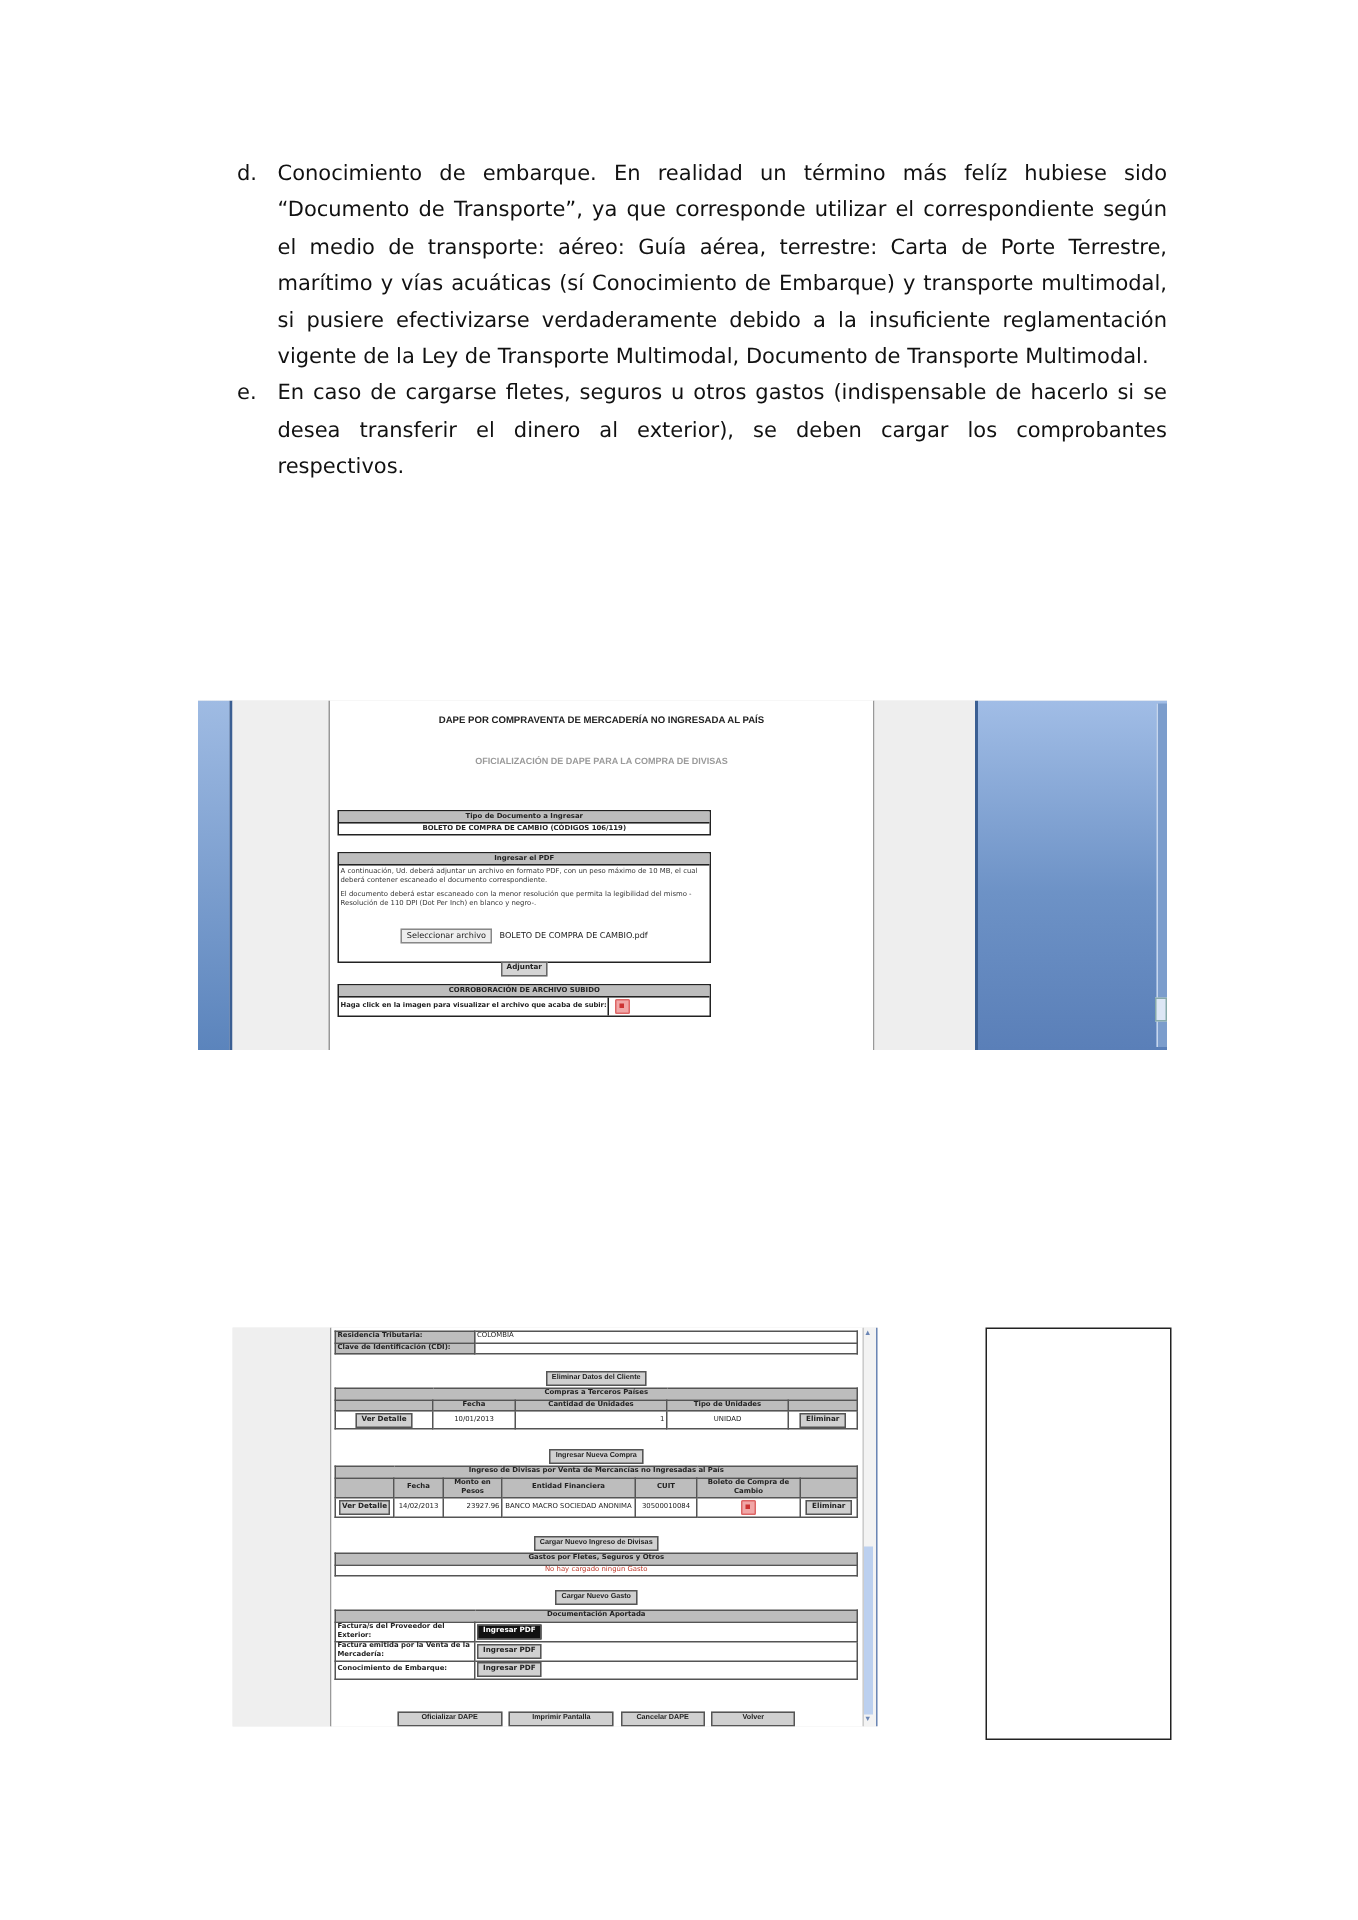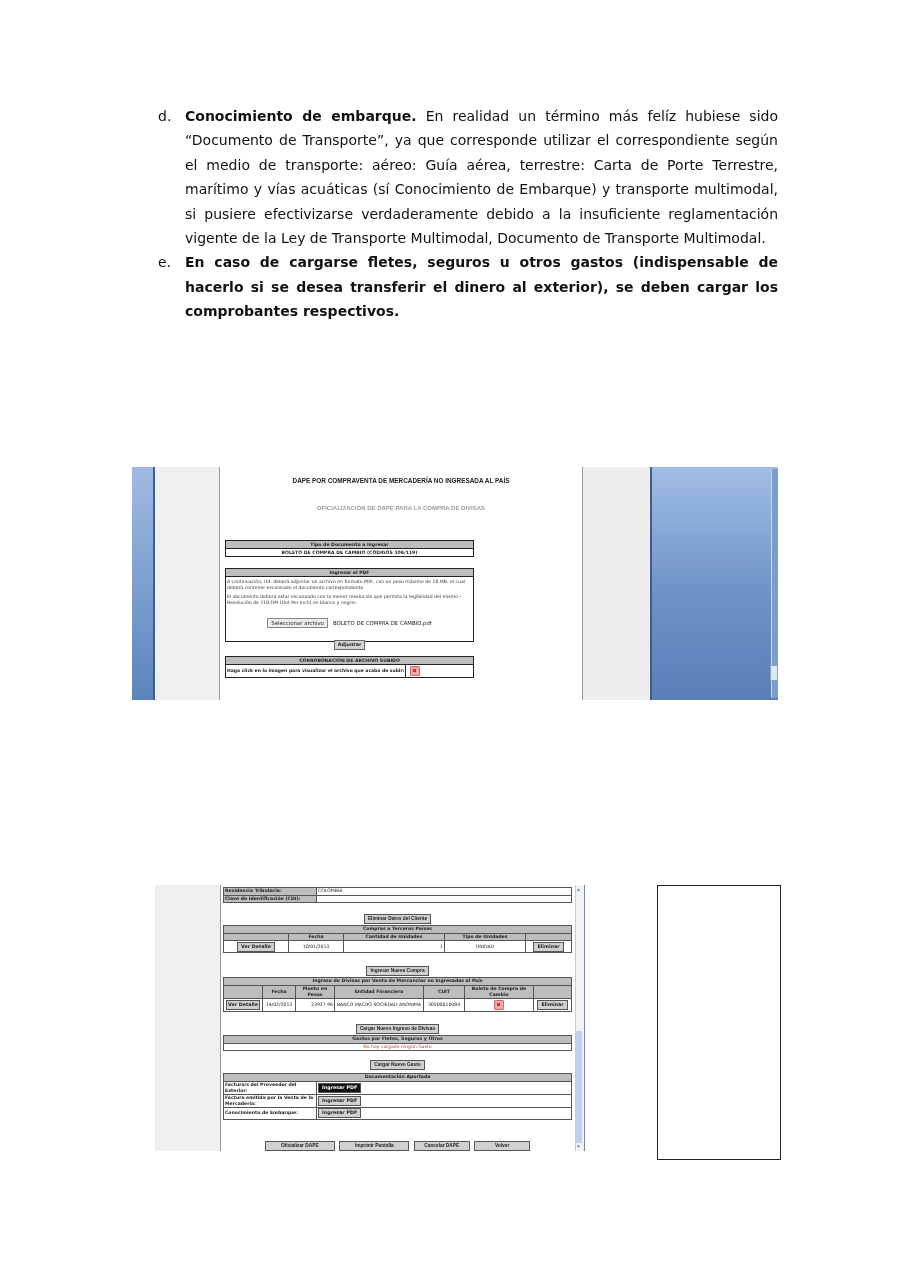--- a/index.html
+++ b/index.html
@@ -2,21 +2,21 @@
 <html><head>
 <meta charset="utf-8">
 <style>
   html, body { margin:0; padding:0; background:#fff; }
   body { width:905px; height:1280px; position:relative; overflow:hidden; font-family:"Liberation Sans", sans-serif; }
 
   
   .doc-list { position:absolute; left:158px; top:104px; width:620px; font-family:"DejaVu Sans", sans-serif; font-size:14px; line-height:24.4px; color:#111; }
   .doc-item { position:relative; padding-left:27px; text-align:justify; }
   .doc-item .marker { position:absolute; left:0; top:0; }
-  .doc-item b { font-weight:bold; }
+  .doc-item b { font-weight:normal; }
 
   
   .shot1 { position:absolute; left:132px; top:467px; width:646px; height:233px; background:#ececec; overflow:hidden; }
   .shot1 .blue-left { position:absolute; left:0; top:0; width:21px; height:100%; background:linear-gradient(#9fbbe3,#5b84bc); border-right:2px solid #3b5f93; }
   .shot1 .gray-left { position:absolute; left:23px; top:0; width:64px; height:100%; background:#efefef; border-right:1px solid #999; }
   .shot1 .page { position:absolute; left:88px; top:0; width:362px; height:100%; background:#fff; border-right:1px solid #999; }
   .shot1 .gray-right { position:absolute; left:451px; top:0; width:67px; height:100%; background:#eeeeee; }
   .shot1 .blue-right { position:absolute; left:518px; top:0; width:128px; height:100%; background:linear-gradient(#a1bde6,#6d92c6 55%,#5a7fb8); border-left:2px solid #3b5f93; }
   .shot1 .blue-right .sb { position:absolute; right:2px; top:2px; width:6px; bottom:2px; background:#7c9dcc; border-left:1px solid #c6d6ee; }
   .shot1 .blue-right .sb-thumb { position:absolute; right:2px; top:198px; width:6px; height:14px; background:#dde7f5; border:1px solid #8aa; }

